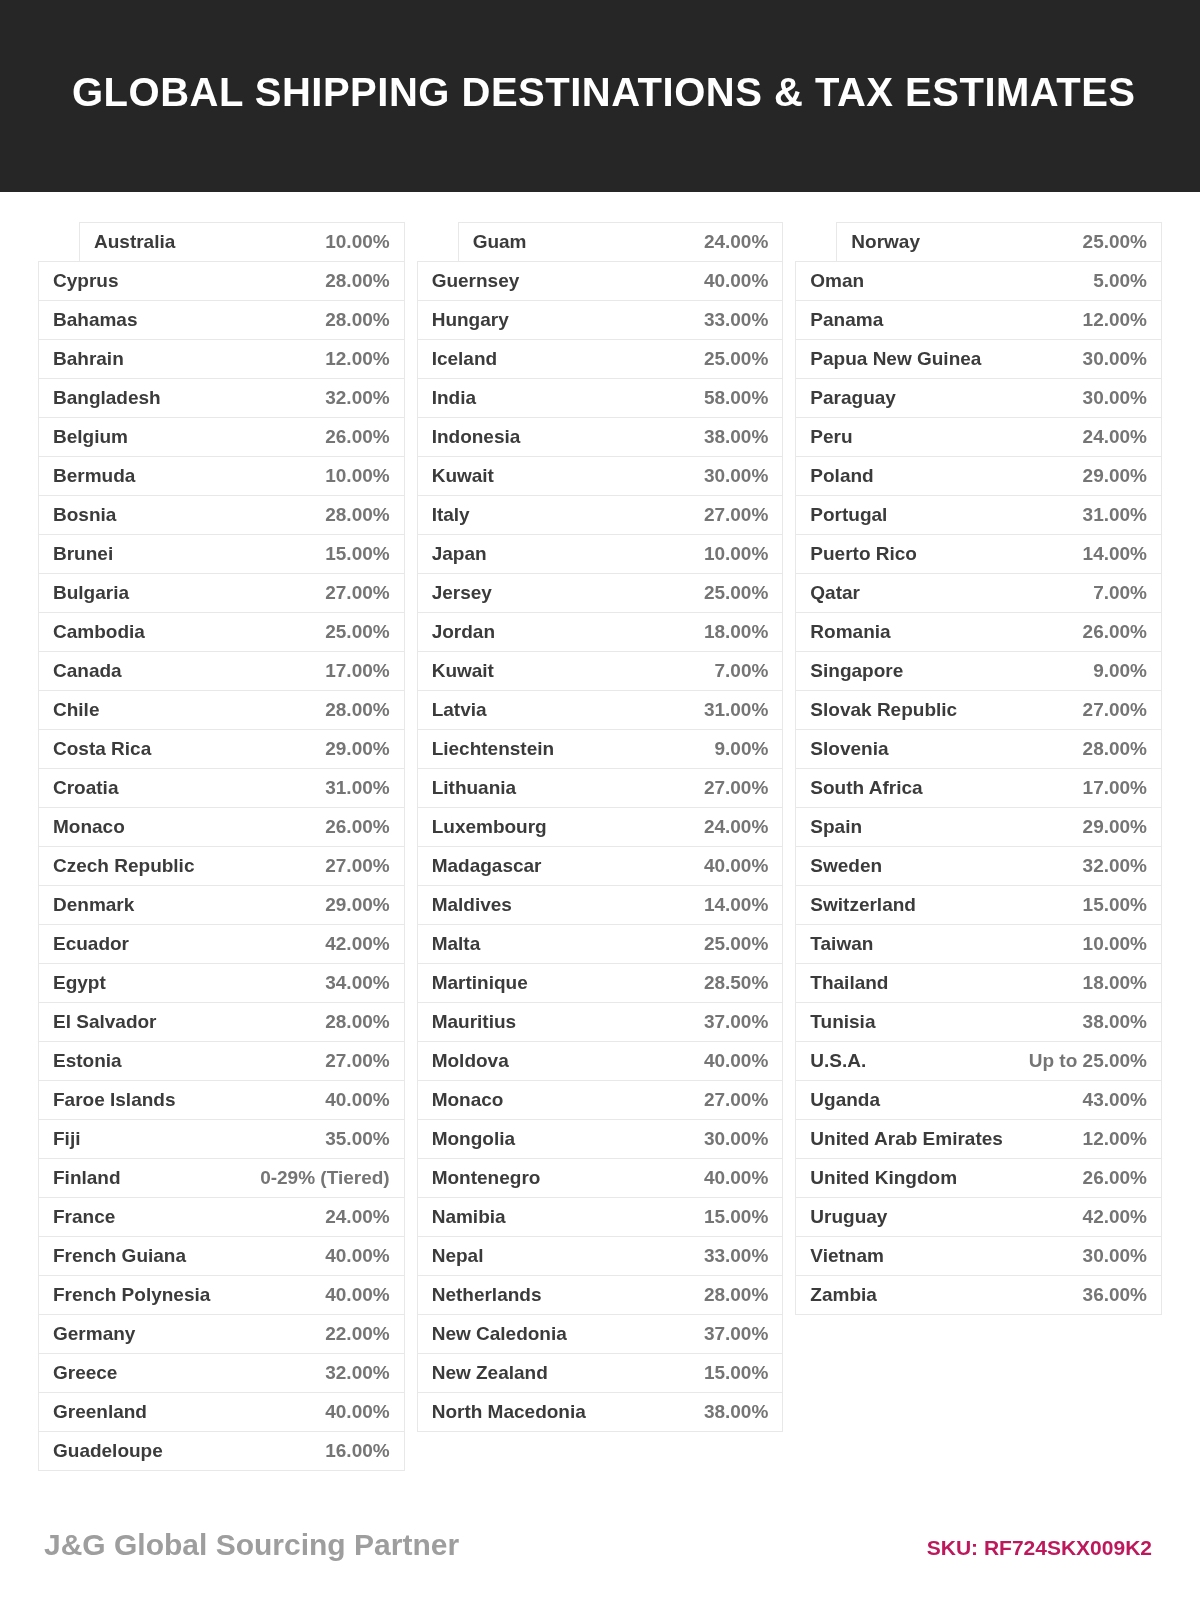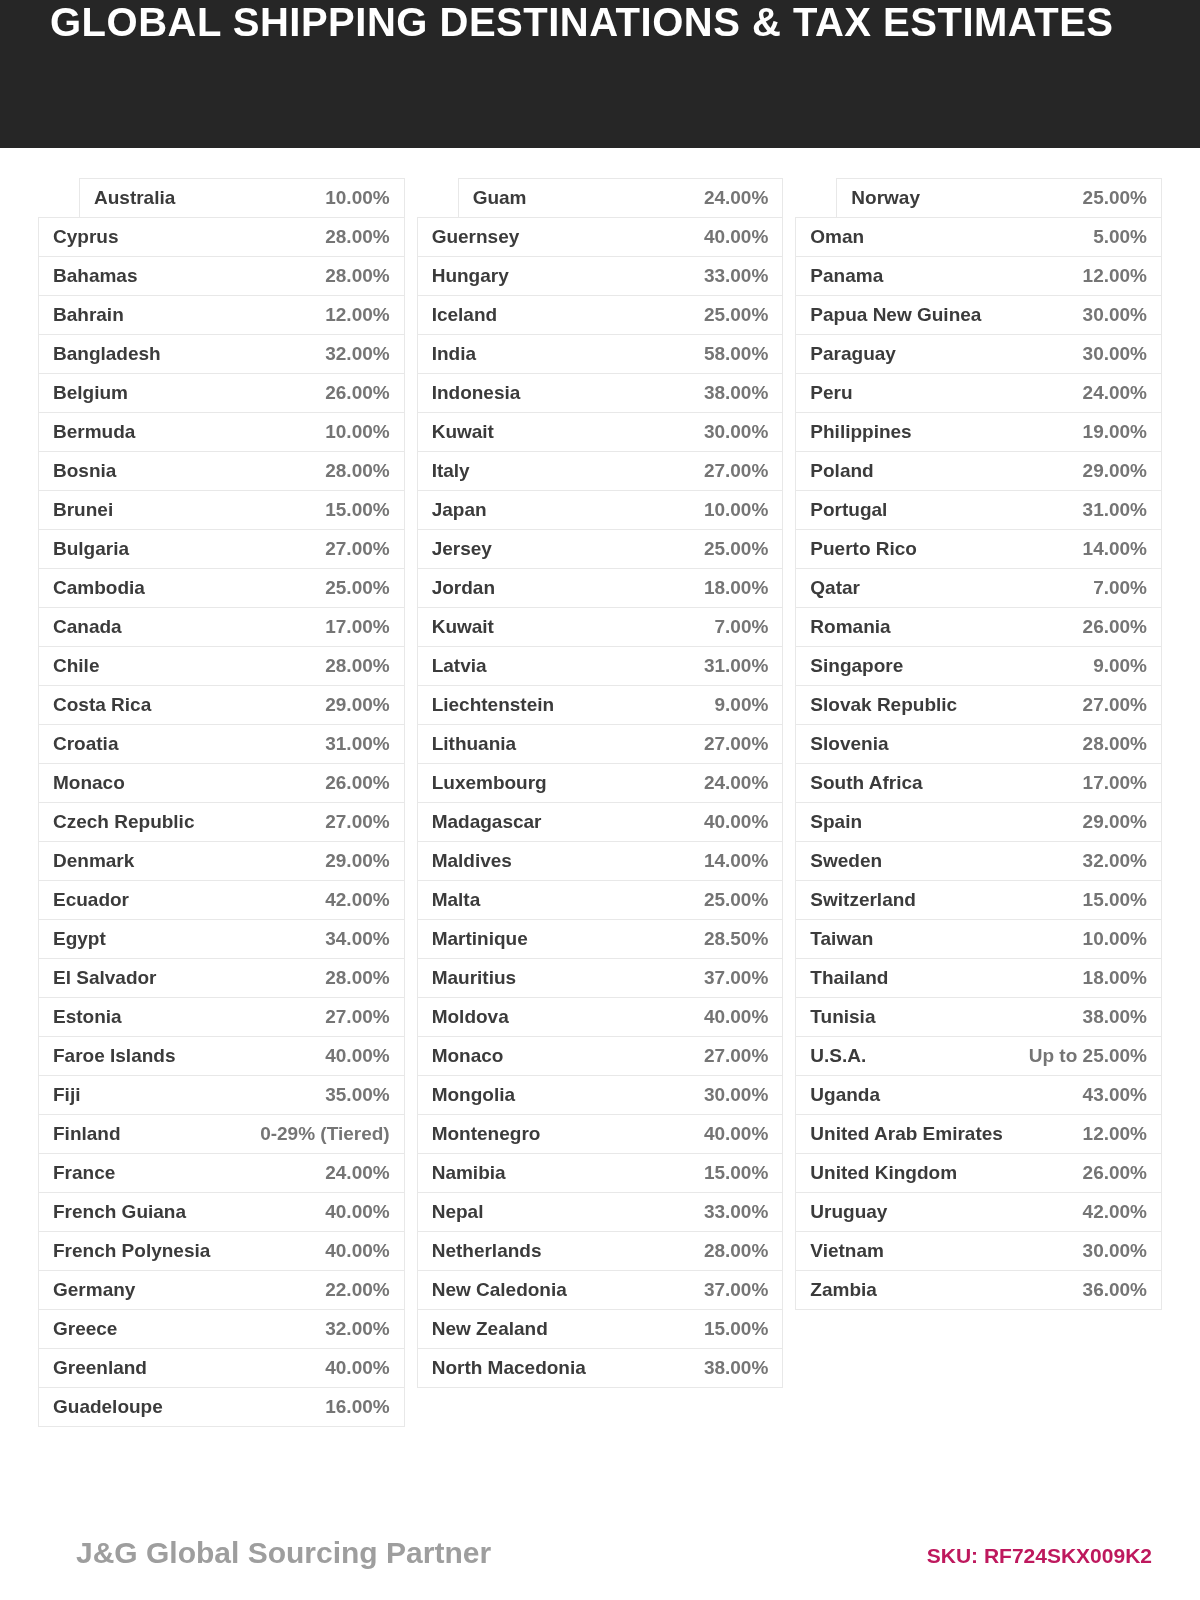--- a/index.html
+++ b/index.html
@@ -10,24 +10,25 @@
   }
   .page {
     position: relative;
     width: 1200px;
     height: 1600px;
     background: #ffffff;
     overflow: hidden;
   }
   .header {
     background: #262626;
-    height: 148px;
-    padding: 0 50px;
+    height: 192px;
+    padding: 0 72px;
     display: flex;
     flex-direction: column;
+    justify-content: center;
     box-sizing: border-box;
   }
   .header h1 {
     margin: 0 0 8px 0;
     color: #ffffff;
     font-size: 40px;
     font-weight: bold;
     letter-spacing: 0.5px;
     white-space: nowrap;
   }
@@ -68,26 +69,25 @@
     font-size: 19px;
     font-weight: bold;
     color: #757575;
     white-space: nowrap;
     margin-left: 8px;
   }
   .footer {
     position: absolute;
     left: 0;
     right: 0;
-    bottom: 30px;
+    bottom: 38px;
     padding: 0 48px 0 44px;
     display: flex;
     justify-content: space-between;
     align-items: baseline;
-    margin-left: 32px;
   }
   .brand {
     color: #9e9e9e;
     font-size: 30px;
     font-weight: bold;
   }
   .sku {
     color: #be185d;
     font-size: 21px;
     font-weight: bold;
@@ -376,24 +376,20 @@
           <span class="country">Papua New Guinea</span>
           <span class="rate">30.00%</span>
         </div>
         <div class="row">
           <span class="country">Paraguay</span>
           <span class="rate">30.00%</span>
         </div>
         <div class="row">
           <span class="country">Peru</span>
           <span class="rate">24.00%</span>
-        </div>
-        <div class="row">
-          <span class="country">Philippines</span>
-          <span class="rate">19.00%</span>
         </div>
         <div class="row">
           <span class="country">Poland</span>
           <span class="rate">29.00%</span>
         </div>
         <div class="row">
           <span class="country">Portugal</span>
           <span class="rate">31.00%</span>
         </div>
         <div class="row">

